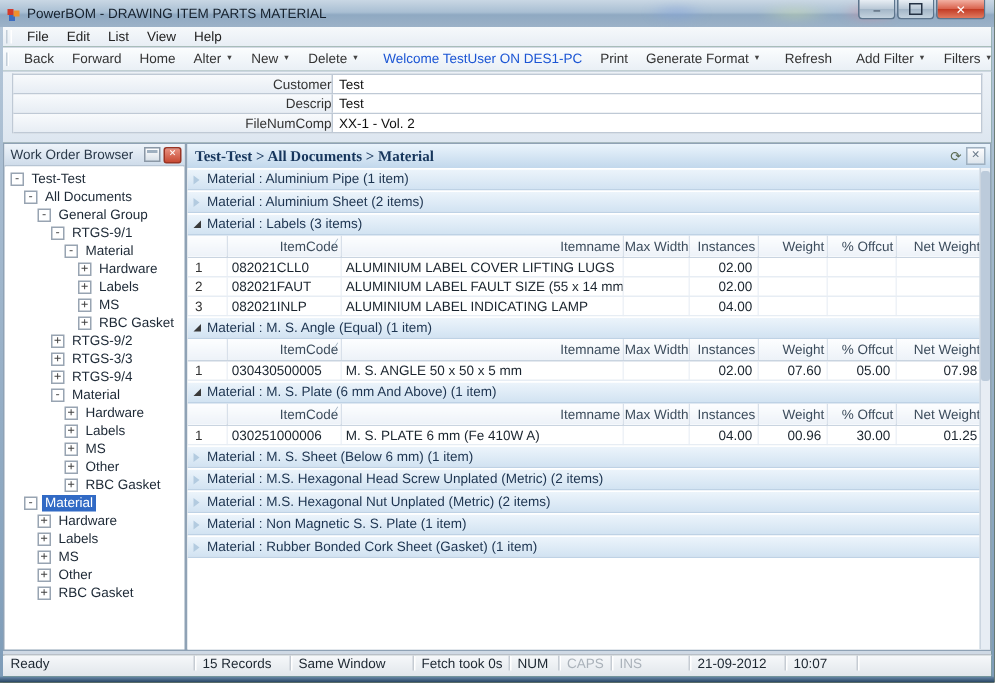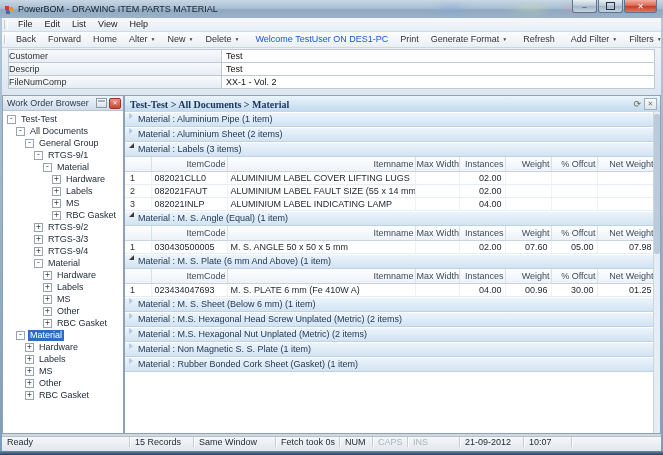--- a/index.html
+++ b/index.html
@@ -38,21 +38,21 @@
   .tb-item{font-size:9px;color:#333;padding:0 6px;line-height:15px;white-space:nowrap;display:flex;align-items:center;}
   .tb-item.accent{color:#1b55d4;}
   .caret{font-size:5px;color:#444;margin-left:3px;}
   .tb-sep{width:1px;height:11px;background:#c4cfdb;margin:0 2px;box-shadow:1px 0 0 #fff;}
   
   .formarea{position:absolute;top:47px;left:2px;right:2px;height:48px;
     background:linear-gradient(#edf2f7,#dde6f0);z-index:20;}
   .formtable{position:absolute;left:6px;top:2px;right:6px;border:1px solid #bfc9d5;border-bottom:none;background:#fff;}
   .form-row{display:flex;height:12px;border-bottom:1px solid #bfc9d5;}
   .form-label{width:212px;border-right:1px solid #bfc9d5;background:linear-gradient(#f8fafc,#e7edf4);
-    text-align:left;font-size:9px;line-height:12px;color:#333;}
+    text-align:right;font-size:9px;line-height:12px;color:#333;}
   .form-value{flex:1;background:#fff;font-size:9px;line-height:12px;padding-left:4px;color:#111;}
   
   .sidebar{position:absolute;top:95px;left:2px;width:122px;height:339px;
     border:1px solid #8fa2b5;background:#fff;box-sizing:border-box;z-index:25;}
   .sidebar-header{height:14px;background:linear-gradient(#eef4fa,#cfdcea);
     border-bottom:1px solid #b7c5d4;display:flex;align-items:center;padding:0 2px 0 4px;}
   .sidebar-title{font-size:9px;color:#2b3a4a;flex:1;white-space:nowrap;}
   .pin{width:9px;height:8px;border:1px solid #8b98a6;background:linear-gradient(#fff,#d8e0e8);display:inline-block;position:relative;margin-right:2px;}
   .pin::after{content:"";position:absolute;left:1px;top:1px;right:1px;height:2px;background:#9fb0c0;}
   .sb-close{width:10px;height:9px;background:linear-gradient(#e89080,#c84a34);border:1px solid #9a3424;border-radius:2px;
@@ -69,21 +69,21 @@
   .main-header{height:16px;background:linear-gradient(#eaf4fc,#c2d8ec);border-bottom:1px solid #a3bcd2;
     display:flex;align-items:center;padding:0 3px 0 5px;}
   .crumb{font-size:10px;font-weight:bold;color:#17365c;flex:1;white-space:nowrap;font-family:Liberation Serif, serif;}
   .refresh{font-size:9px;color:#5a6a50;margin-right:3px;}
   .mh-close{width:11px;height:10px;border:1px solid #9fb0c0;background:linear-gradient(#fdfdfe,#dde5ec);
     color:#6a7a8a;font-size:7px;line-height:10px;text-align:center;}
   .groups{position:absolute;top:16px;left:0;right:6px;bottom:0;background:#fff;overflow:hidden;}
   .vscroll{position:absolute;top:16px;right:0;bottom:0;width:6px;background:#e7edf4;border-left:1px solid #cbd5e0;}
   .vthumb{position:absolute;top:2px;left:0;right:0;height:140px;background:#bccbdb;border-radius:2px;}
   .group-header{height:13px;background:linear-gradient(#ecf4fb,#d2e3f2);border-top:1px solid #fff;border-bottom:1px solid #bed2e5;
-    display:flex;padding-left:4px;}
+    display:flex;align-items:center;padding-left:4px;}
   .group-label{font-size:9px;color:#1d3450;white-space:nowrap;line-height:13px;}
   .tri-col{width:0;height:0;border-left:4px solid #b3cbe0;border-top:3px solid transparent;border-bottom:3px solid transparent;margin-right:5px;flex:0 0 auto;}
   .tri-exp{width:0;height:0;border-bottom:5px solid #3a3a3a;border-left:5px solid transparent;margin-right:4px;flex:0 0 auto;}
   table.grid{border-collapse:collapse;table-layout:fixed;width:530px;}
   .grid th{height:12px;background:linear-gradient(#fdfeff,#edf2f8);border-right:1px solid #d8e0ea;border-bottom:1px solid #c9d4e0;
     font-size:9px;font-weight:normal;color:#3c4c5c;text-align:right;position:relative;overflow:hidden;white-space:nowrap;}
   .grid td{height:12px;border-right:1px solid #eef2f7;border-bottom:1px solid #e7edf4;
     font-size:9px;color:#1a242e;overflow:hidden;white-space:nowrap;padding:0 3px;}
   .grid td.num{text-align:right;}
   .grid td.rownum{padding-left:5px;color:#333;}
@@ -417,21 +417,21 @@
               <th>Max Width</th>
               <th>Instances</th>
               <th>Weight</th>
               <th>% Offcut</th>
               <th>Net Weight</th>
             </tr>
           </thead>
           <tbody>
             <tr>
               <td class="rownum">1</td>
-              <td>023434047693</td>
+              <td>030251000006</td>
               <td>M. S. PLATE  6 mm  (Fe 410W A)</td>
               <td class="num"></td>
               <td class="num">04.00</td>
               <td class="num">00.96</td>
               <td class="num">30.00</td>
               <td class="num">01.25</td>
             </tr>
           </tbody>
         </table>
         <div class="group-header">

